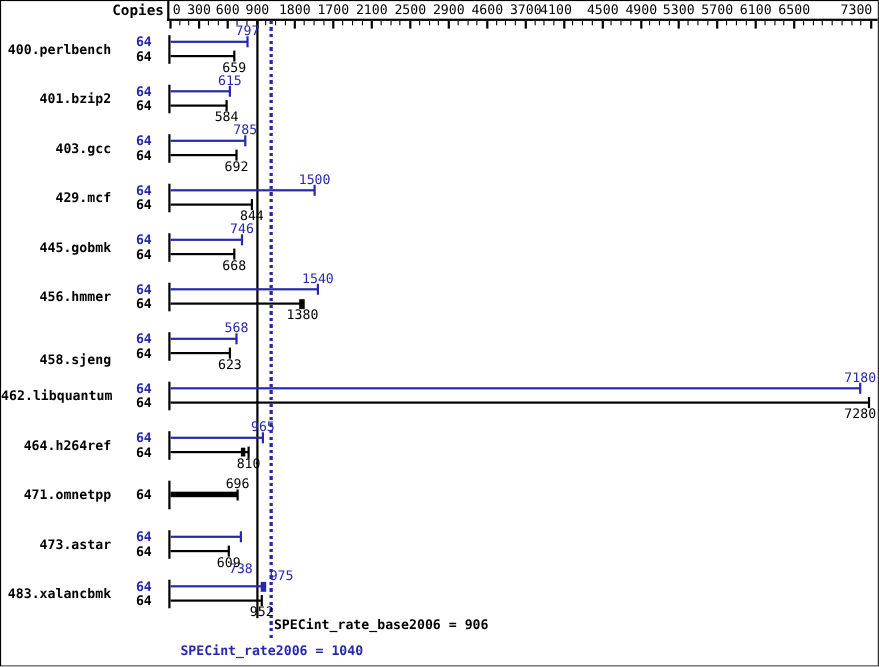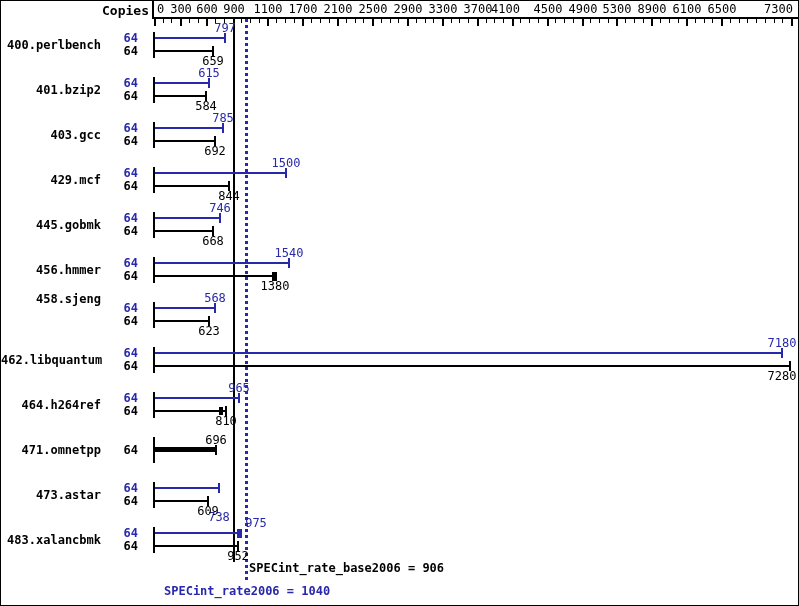--- a/index.html
+++ b/index.html
@@ -97,32 +97,32 @@
       <div class="abs " style="left: 746px; top: 18px; width: 1px; height: 4px; background: rgb(0, 0, 0);"></div>
       <div class="abs " style="left: 755px; top: 18px; width: 1px; height: 4px; background: rgb(0, 0, 0);"></div>
       <div class="abs " style="left: 764px; top: 18px; width: 1px; height: 4px; background: rgb(0, 0, 0);"></div>
       <div class="abs " style="left: 773px; top: 18px; width: 1px; height: 4px; background: rgb(0, 0, 0);"></div>
       <div class="abs " style="left: 781px; top: 18px; width: 1px; height: 4px; background: rgb(0, 0, 0);"></div>
       <div class="abs " style="left: 790px; top: 18px; width: 2px; height: 7px; background: rgb(0, 0, 0);"></div>
       <div class="abs txt" style="left: 156px; top: 2px; width: 24px; text-align: left; height: 13px; line-height: 13px; color: rgb(0, 0, 0);">0</div>
       <div class="abs txt" style="left: 158px; top: 2px; width: 44px; text-align: center; height: 13px; line-height: 13px; color: rgb(0, 0, 0);">300</div>
       <div class="abs txt" style="left: 184px; top: 2px; width: 44px; text-align: center; height: 13px; line-height: 13px; color: rgb(0, 0, 0);">600</div>
       <div class="abs txt" style="left: 211px; top: 2px; width: 44px; text-align: center; height: 13px; line-height: 13px; color: rgb(0, 0, 0);">900</div>
-      <div class="abs txt" style="left: 245px; top: 2px; width: 44px; text-align: center; height: 13px; line-height: 13px; color: rgb(0, 0, 0);">1100</div>
+      <div class="abs txt" style="left: 245px; top: 2px; width: 44px; text-align: center; height: 13px; line-height: 13px; color: rgb(0, 0, 0);">1800</div>
       <div class="abs txt" style="left: 280px; top: 2px; width: 44px; text-align: center; height: 13px; line-height: 13px; color: rgb(0, 0, 0);">1700</div>
       <div class="abs txt" style="left: 315px; top: 2px; width: 44px; text-align: center; height: 13px; line-height: 13px; color: rgb(0, 0, 0);">2100</div>
       <div class="abs txt" style="left: 350px; top: 2px; width: 44px; text-align: center; height: 13px; line-height: 13px; color: rgb(0, 0, 0);">2500</div>
       <div class="abs txt" style="left: 385px; top: 2px; width: 44px; text-align: center; height: 13px; line-height: 13px; color: rgb(0, 0, 0);">2900</div>
-      <div class="abs txt" style="left: 420px; top: 2px; width: 44px; text-align: center; height: 13px; line-height: 13px; color: rgb(0, 0, 0);">3300</div>
+      <div class="abs txt" style="left: 420px; top: 2px; width: 44px; text-align: center; height: 13px; line-height: 13px; color: rgb(0, 0, 0);">4600</div>
       <div class="abs txt" style="left: 455px; top: 2px; width: 44px; text-align: center; height: 13px; line-height: 13px; color: rgb(0, 0, 0);">3700</div>
       <div class="abs txt" style="left: 490px; top: 2px; width: 44px; height: 13px; line-height: 13px; color: rgb(0, 0, 0);">4100</div>
       <div class="abs txt" style="left: 525px; top: 2px; width: 44px; text-align: center; height: 13px; line-height: 13px; color: rgb(0, 0, 0);">4500</div>
       <div class="abs txt" style="left: 560px; top: 2px; width: 44px; text-align: center; height: 13px; line-height: 13px; color: rgb(0, 0, 0);">4900</div>
       <div class="abs txt" style="left: 594px; top: 2px; width: 44px; text-align: center; height: 13px; line-height: 13px; color: rgb(0, 0, 0);">5300</div>
-      <div class="abs txt" style="left: 629px; top: 2px; width: 44px; text-align: center; height: 13px; line-height: 13px; color: rgb(0, 0, 0);">8900</div>
+      <div class="abs txt" style="left: 629px; top: 2px; width: 44px; text-align: center; height: 13px; line-height: 13px; color: rgb(0, 0, 0);">5700</div>
       <div class="abs txt" style="left: 664px; top: 2px; width: 44px; text-align: center; height: 13px; line-height: 13px; color: rgb(0, 0, 0);">6100</div>
       <div class="abs txt" style="left: 699px; top: 2px; width: 44px; text-align: center; height: 13px; line-height: 13px; color: rgb(0, 0, 0);">6500</div>
       <div class="abs txt" style="left: 732px; top: 2px; width: 60px; text-align: right; height: 13px; line-height: 13px; color: rgb(0, 0, 0);">7300</div>
     </div>
 
   <div id="ref-lines" class="abs" style="left:0;top:0;">
       <div class="abs " style="left: 232px; top: 18px; width: 2px; height: 543px; background: rgb(0, 0, 0);"></div>
       <div class="abs " style="left: 244px; top: 18px; width: 3px; height: 561px; background: repeating-linear-gradient(rgb(40, 40, 170) 0px, rgb(40, 40, 170) 3px, transparent 3px, transparent 6px);"></div>
     </div>
 
@@ -194,21 +194,21 @@
         <div class="abs " style="left: 154px; top: 261px; width: 134px; height: 2px; background: rgb(40, 40, 170);"></div>
         <div class="abs " style="left: 287px; top: 257px; width: 2px; height: 10px; background: rgb(40, 40, 170);"></div>
         <div class="abs txt center" style="left: 258px; top: 246px; width: 60px; height: 12px; color: rgb(40, 40, 170);">1540</div>
         <div class="abs txt bold right" style="left: 100px; top: 267px; width: 37px; height: 16px; line-height: 16px; color: rgb(0, 0, 0);">64</div>
         <div class="abs " style="left: 154px; top: 274px; width: 120px; height: 2px; background: rgb(0, 0, 0);"></div>
         <div class="abs " style="left: 271px; top: 271px; width: 5px; height: 9px; background: rgb(0, 0, 0);"></div>
         <div class="abs txt center" style="left: 244px; top: 279px; width: 60px; height: 12px; color: rgb(0, 0, 0);">1380</div>
       </div>
       <div class="abs " style="left: 0px; top: 0px;">
         <div class="abs " style="left: 152px; top: 301px; width: 2px; height: 26px; background: rgb(0, 0, 0);"></div>
-        <div class="abs txt bold right" style="left: 0px; top: 290px; width: 100px; height: 16px; line-height: 16px; font-size: 12px; color: rgb(0, 0, 0);">458.sjeng</div>
+        <div class="abs txt bold right" style="left: 0px; top: 318px; width: 100px; height: 16px; line-height: 16px; font-size: 12px; color: rgb(0, 0, 0);">458.sjeng</div>
         <div class="abs txt bold right" style="left: 100px; top: 299px; width: 37px; height: 16px; line-height: 16px; color: rgb(40, 40, 170);">64</div>
         <div class="abs " style="left: 154px; top: 306px; width: 60px; height: 2px; background: rgb(40, 40, 170);"></div>
         <div class="abs " style="left: 213px; top: 302px; width: 2px; height: 10px; background: rgb(40, 40, 170);"></div>
         <div class="abs txt center" style="left: 184px; top: 291px; width: 60px; height: 12px; color: rgb(40, 40, 170);">568</div>
         <div class="abs txt bold right" style="left: 100px; top: 312px; width: 37px; height: 16px; line-height: 16px; color: rgb(0, 0, 0);">64</div>
         <div class="abs " style="left: 154px; top: 319px; width: 54px; height: 2px; background: rgb(0, 0, 0);"></div>
         <div class="abs " style="left: 207px; top: 315px; width: 2px; height: 10px; background: rgb(0, 0, 0);"></div>
         <div class="abs txt center" style="left: 178px; top: 324px; width: 60px; height: 12px; color: rgb(0, 0, 0);">623</div>
       </div>
       <div class="abs " style="left: 0px; top: 0px;">

